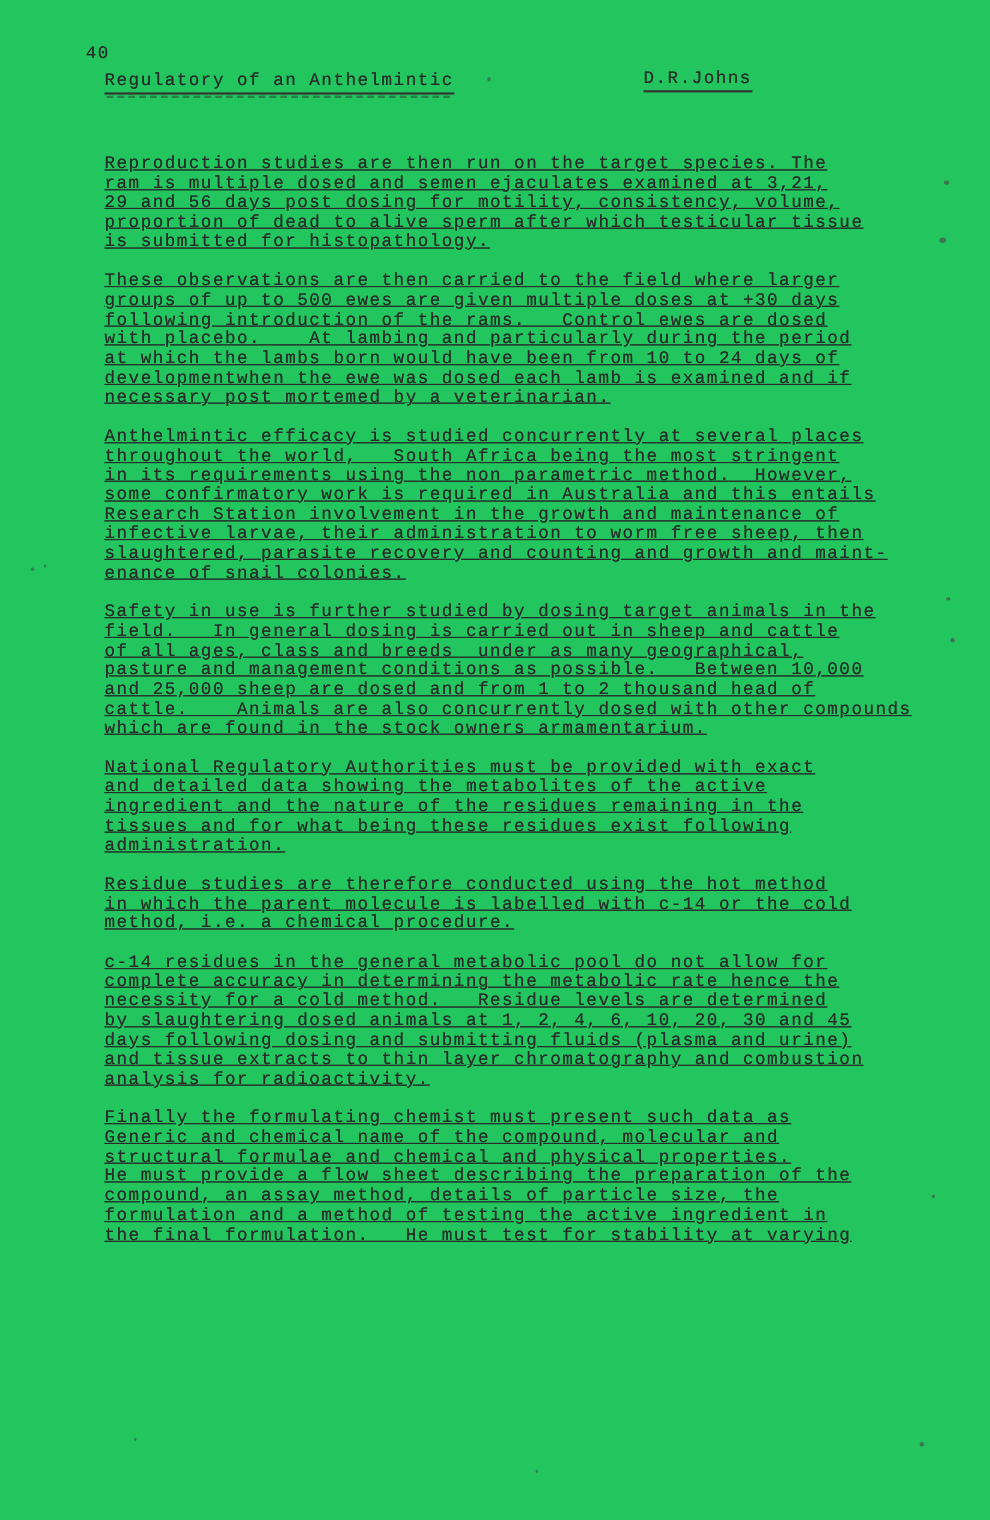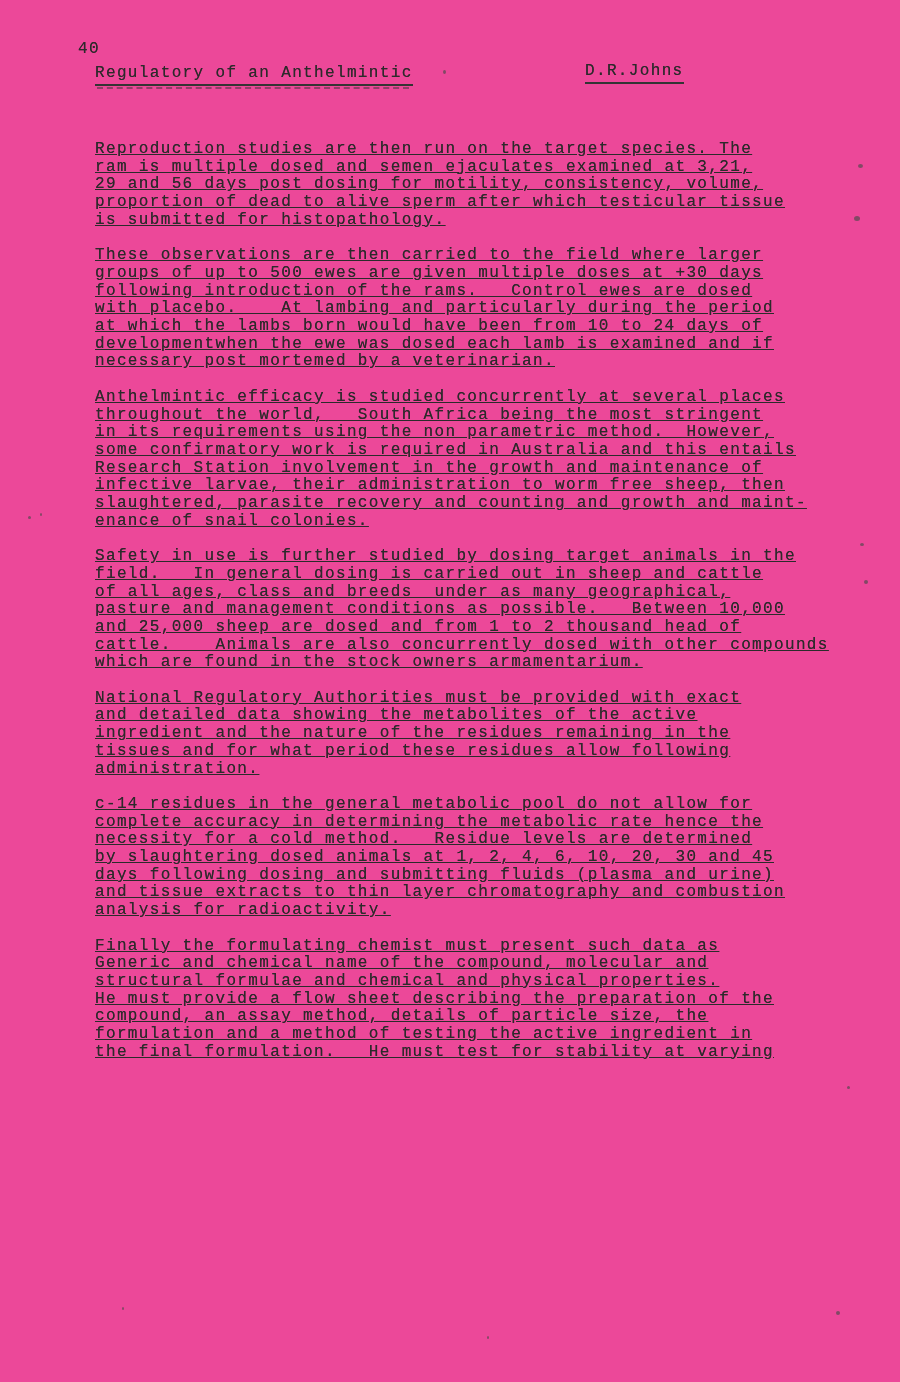--- a/index.html
+++ b/index.html
@@ -1,20 +1,20 @@
 <!DOCTYPE html>
 <html><head>
 <meta charset="utf-8">
 <style>
   html,body { margin:0; padding:0; background:#e8e8e6; }
   .sheet {
     position:relative;
     width:900px; height:1382px;
     margin:0 auto;
-    background:#ec4899;
+    background:#22c55e;
     overflow:hidden;
     font-family:"Liberation Mono","DejaVu Sans Mono",monospace;
     color:#2b2b2b;
   }
   .typed {
     font-size:16px;
     letter-spacing:1.35px;
     text-shadow:0 0 0.6px rgba(25,25,25,0.65);
   }
   .page-number {
@@ -76,22 +76,24 @@
 slaughtered, parasite recovery and counting and growth and maint-
 enance of snail colonies.</div><div class="para">Safety in use is further studied by dosing target animals in the
 field.   In general dosing is carried out in sheep and cattle
 of all ages, class and breeds  under as many geographical,
 pasture and management conditions as possible.   Between 10,000
 and 25,000 sheep are dosed and from 1 to 2 thousand head of
 cattle.    Animals are also concurrently dosed with other compounds
 which are found in the stock owners armamentarium.</div><div class="para">National Regulatory Authorities must be provided with exact
 and detailed data showing the metabolites of the active
 ingredient and the nature of the residues remaining in the
-tissues and for what period these residues allow following
-administration.</div><div class="para">c-14 residues in the general metabolic pool do not allow for
+tissues and for what being these residues exist following
+administration.</div><div class="para">Residue studies are therefore conducted using the hot method
+in which the parent molecule is labelled with c-14 or the cold
+method, i.e. a chemical procedure.</div><div class="para">c-14 residues in the general metabolic pool do not allow for
 complete accuracy in determining the metabolic rate hence the
 necessity for a cold method.   Residue levels are determined
 by slaughtering dosed animals at 1, 2, 4, 6, 10, 20, 30 and 45
 days following dosing and submitting fluids (plasma and urine)
 and tissue extracts to thin layer chromatography and combustion
 analysis for radioactivity.</div><div class="para">Finally the formulating chemist must present such data as
 Generic and chemical name of the compound, molecular and
 structural formulae and chemical and physical properties.
 He must provide a flow sheet describing the preparation of the
 compound, an assay method, details of particle size, the

